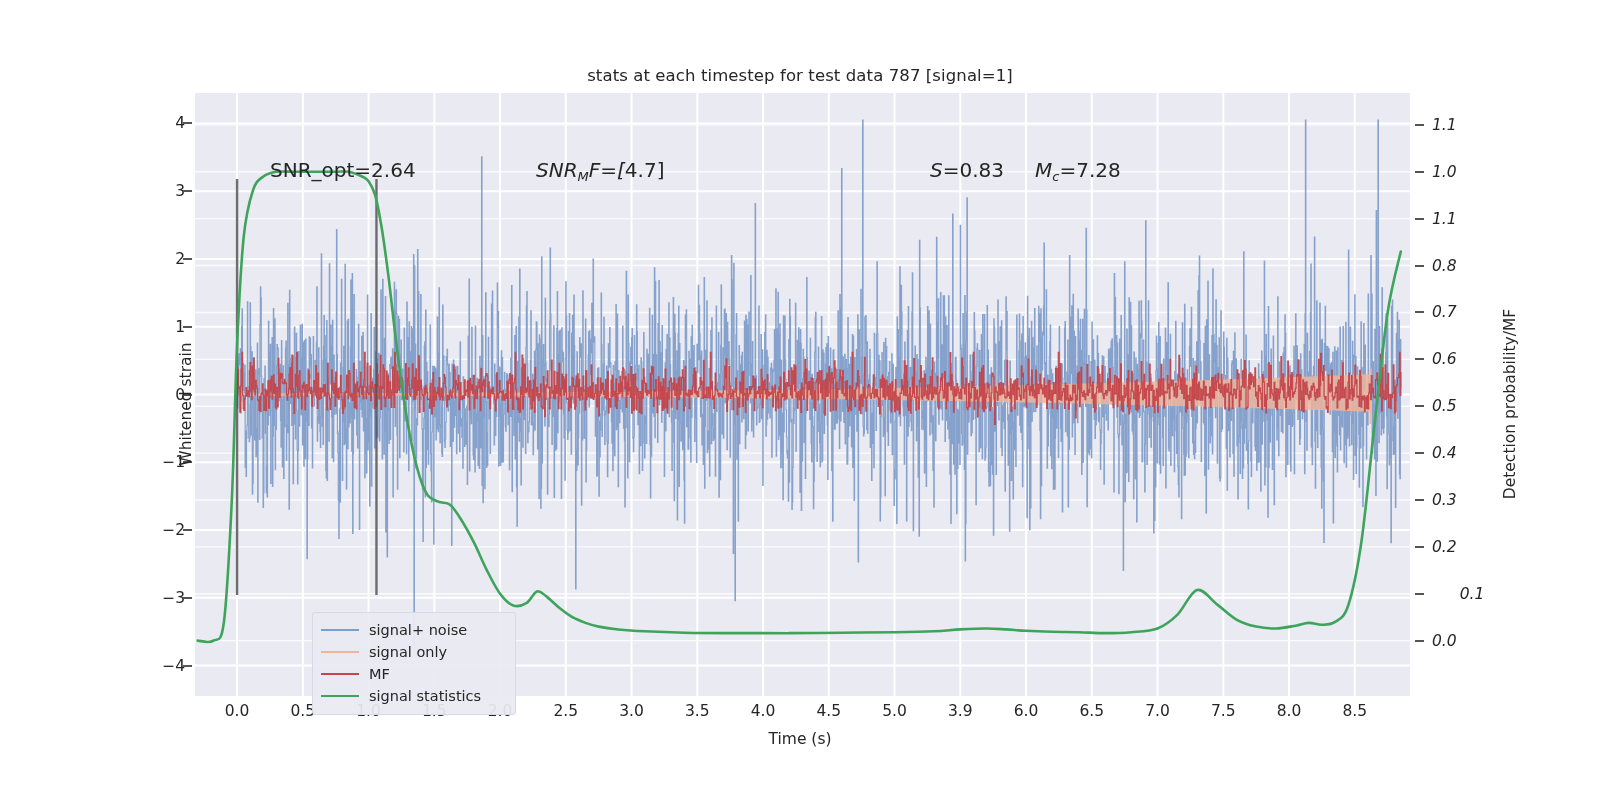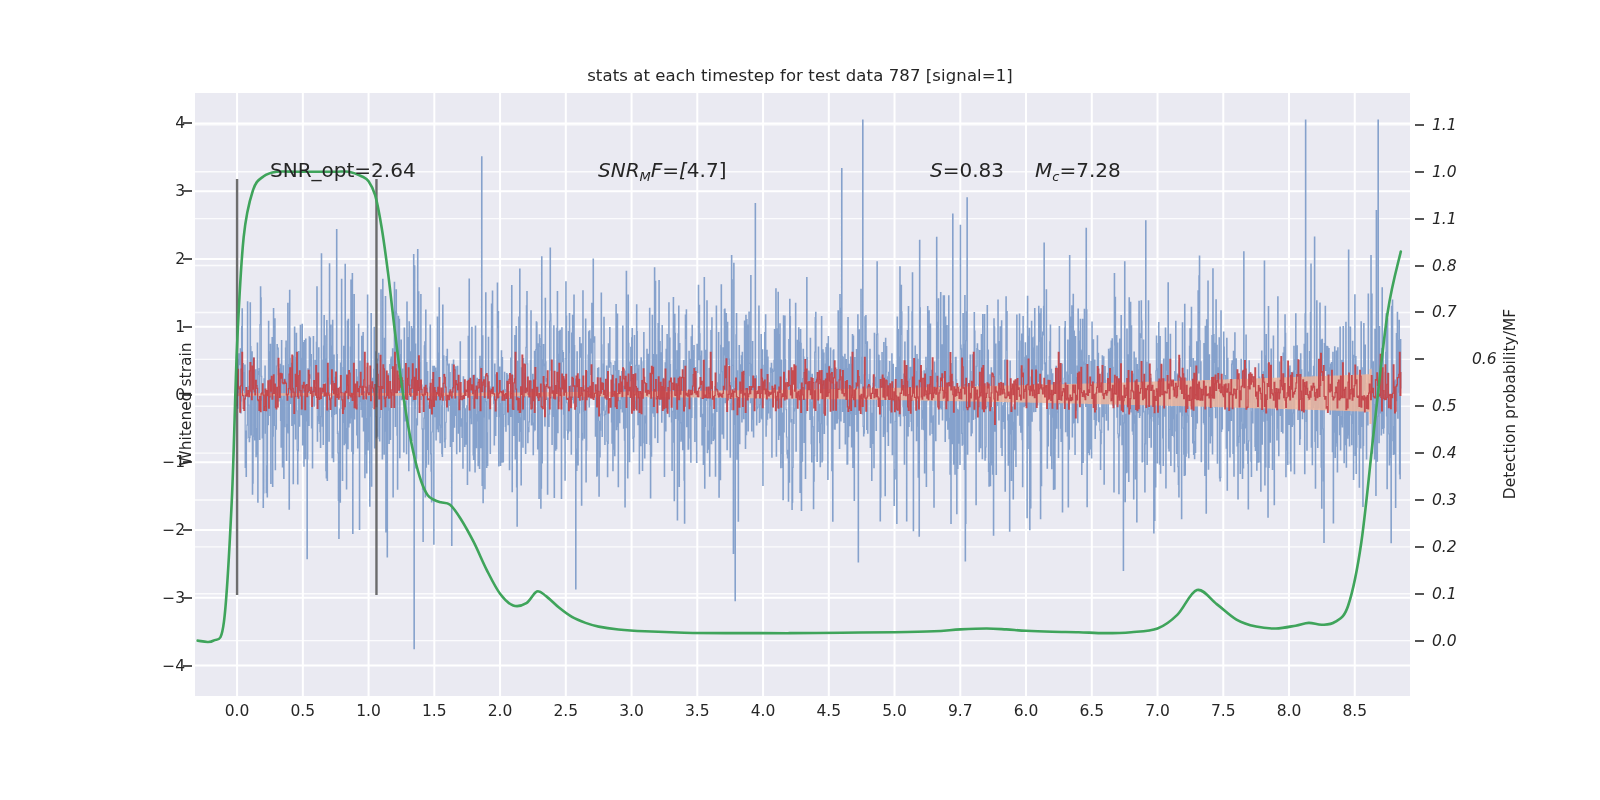--- a/index.html
+++ b/index.html
@@ -173,58 +173,77 @@
       <div class="y2tick" style="top: 124.885px;">1.1</div>
       <div class="y2tick-dash" style="top: 124.885px;"></div>
       <div class="y2tick" style="top: 171.774px;">1.0</div>
       <div class="y2tick-dash" style="top: 171.774px;"></div>
       <div class="y2tick" style="top: 218.664px;">1.1</div>
       <div class="y2tick-dash" style="top: 218.664px;"></div>
       <div class="y2tick" style="top: 265.554px;">0.8</div>
       <div class="y2tick-dash" style="top: 265.554px;"></div>
       <div class="y2tick" style="top: 312.443px;">0.7</div>
       <div class="y2tick-dash" style="top: 312.443px;"></div>
-      <div class="y2tick" style="top: 359.333px; margin-left: 40px;">0.6</div>
+      <div class="y2tick" style="top: 359.333px;">0.6</div>
       <div class="y2tick-dash" style="top: 359.333px;"></div>
       <div class="y2tick" style="top: 406.222px;">0.5</div>
       <div class="y2tick-dash" style="top: 406.222px;"></div>
       <div class="y2tick" style="top: 453.112px;">0.4</div>
       <div class="y2tick-dash" style="top: 453.112px;"></div>
       <div class="y2tick" style="top: 500.002px;">0.3</div>
       <div class="y2tick-dash" style="top: 500.002px;"></div>
       <div class="y2tick" style="top: 546.891px;">0.2</div>
       <div class="y2tick-dash" style="top: 546.891px;"></div>
-      <div class="y2tick" style="top: 593.781px;">0.1</div>
+      <div class="y2tick" style="top: 593.781px; text-align: center;">0.1</div>
       <div class="y2tick-dash" style="top: 593.781px;"></div>
       <div class="y2tick" style="top: 640.67px;">0.0</div>
       <div class="y2tick-dash" style="top: 640.67px;"></div>
     </div>
   <div id="xtick-layer">
       <div class="xtick" style="left: 237.078px;">0.0</div>
       <div class="xtick" style="left: 302.825px;">0.5</div>
       <div class="xtick" style="left: 368.571px;">1.0</div>
       <div class="xtick" style="left: 434.318px;">1.5</div>
       <div class="xtick" style="left: 500.065px;">2.0</div>
       <div class="xtick" style="left: 565.812px;">2.5</div>
       <div class="xtick" style="left: 631.558px;">3.0</div>
       <div class="xtick" style="left: 697.305px;">3.5</div>
       <div class="xtick" style="left: 763.052px;">4.0</div>
       <div class="xtick" style="left: 828.799px;">4.5</div>
       <div class="xtick" style="left: 894.545px;">5.0</div>
-      <div class="xtick" style="left: 960.292px;">9.7</div>
+      <div class="xtick" style="left: 960.292px;">3.9</div>
       <div class="xtick" style="left: 1026.04px;">6.0</div>
       <div class="xtick" style="left: 1091.79px;">6.5</div>
       <div class="xtick" style="left: 1157.53px;">7.0</div>
       <div class="xtick" style="left: 1223.28px;">7.5</div>
       <div class="xtick" style="left: 1289.03px;">8.0</div>
       <div class="xtick" style="left: 1354.77px;">8.5</div>
     </div>
 
   <div id="ylabel">Whitened strain</div>
   <div id="y2label">Detection probability/MF</div>
+  <div id="xlabel">Time (s)</div>
 
   <div class="annot" id="annot-snr-opt" style="left: 270px;">SNR_opt=2.64</div>
-  <div class="annot" id="annot-snr-mf" style="left: 598px;"><span class="it">SNR</span><sub>M</sub><span class="it">F=[</span><span>4.7]</span></div>
+  <div class="annot" id="annot-snr-mf" style="left: 536px;"><span class="it">SNR</span><sub>M</sub><span class="it">F=[</span><span>4.7]</span></div>
   <div class="annot" id="annot-s" style="left: 930px;"><span class="it">S</span><span>=0.83</span></div>
   <div class="annot" id="annot-mc" style="left: 1035px;"><span class="it">M</span><sub>c</sub><span>=7.28</span></div>
 
+  <div id="legend">
+      <div class="legrow">
+        <span class="legline" style="border-top-color: rgb(127, 157, 201);"></span>
+        <span class="legtext">signal+ noise</span>
+      </div>
+      <div class="legrow">
+        <span class="legline" style="border-top-color: rgb(240, 180, 154);"></span>
+        <span class="legtext">signal only</span>
+      </div>
+      <div class="legrow">
+        <span class="legline" style="border-top-color: rgb(196, 69, 74);"></span>
+        <span class="legtext">MF</span>
+      </div>
+      <div class="legrow">
+        <span class="legline" style="border-top-color: rgb(63, 164, 91);"></span>
+        <span class="legtext">signal statistics</span>
+      </div>
+    </div>
 
 </div>
 
 </body></html>

